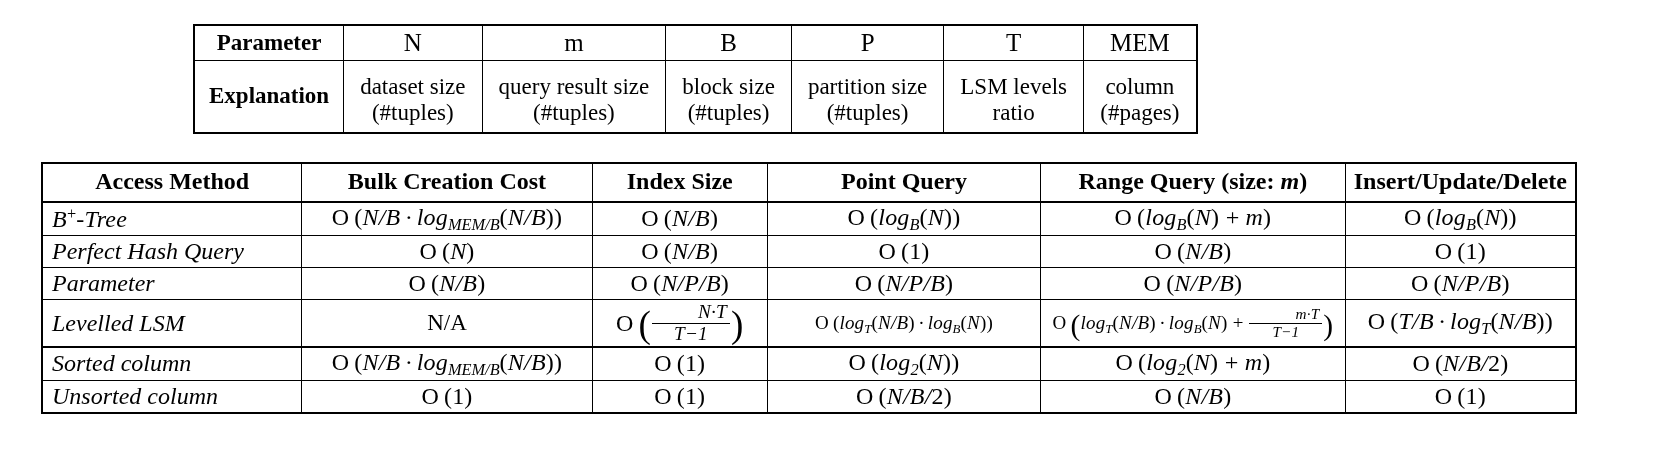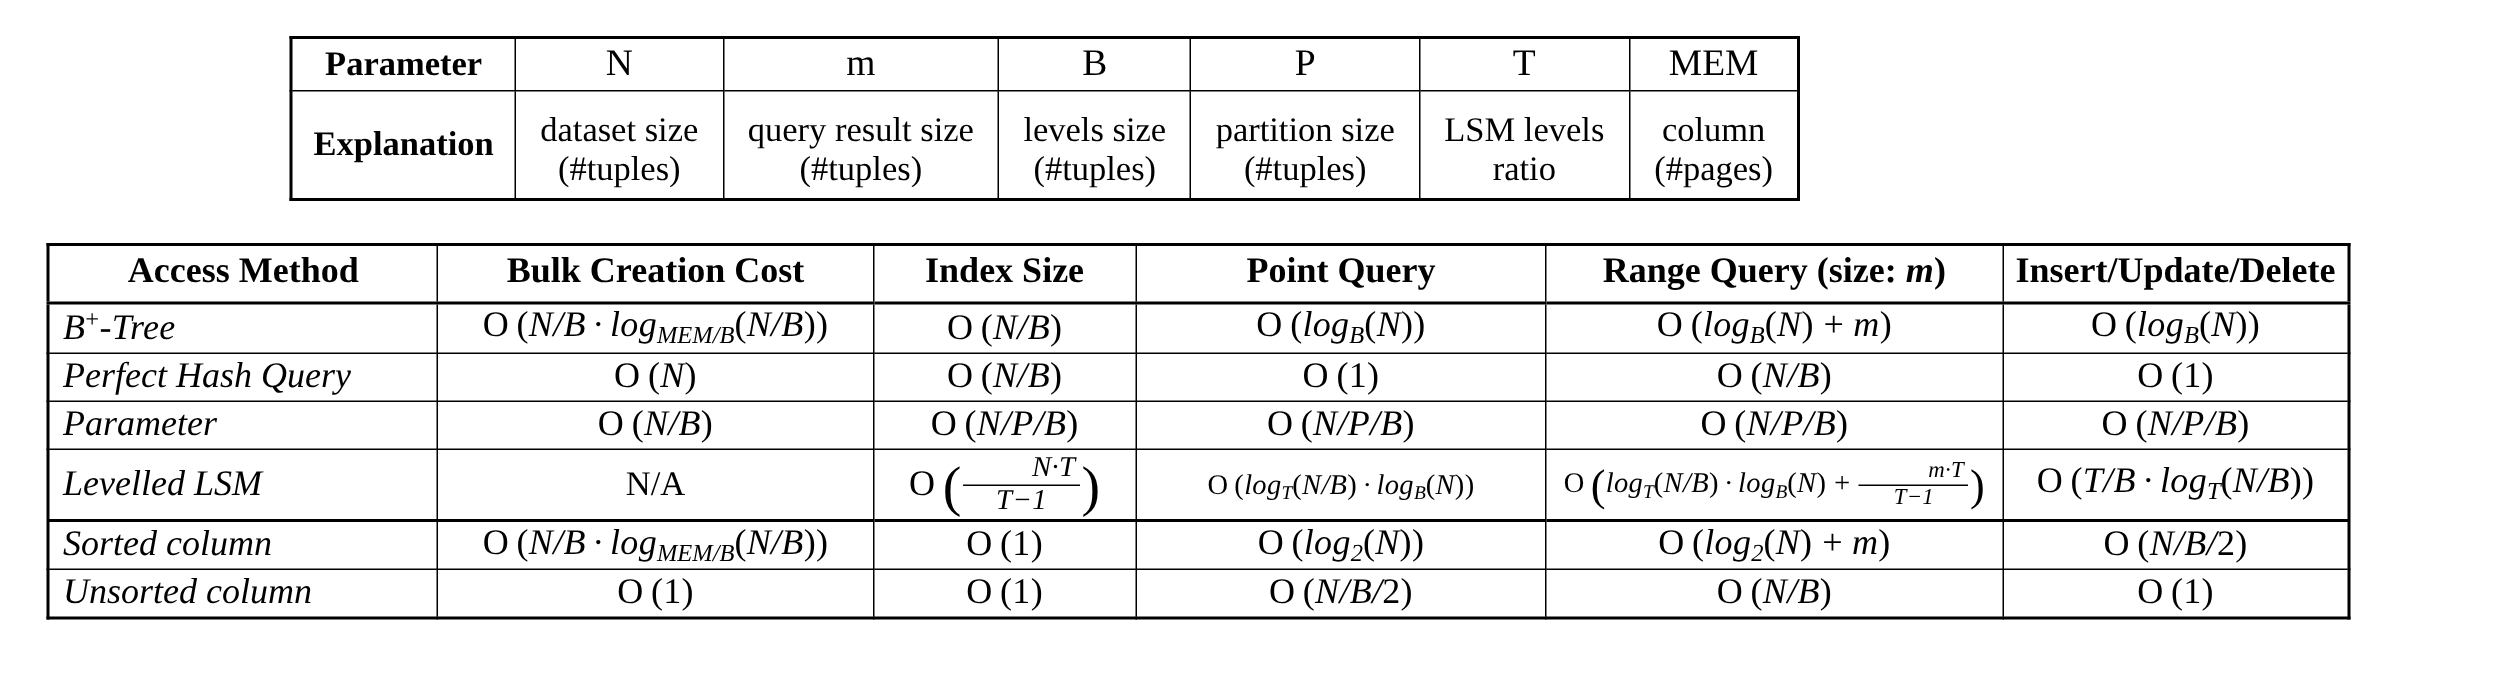--- a/index.html
+++ b/index.html
@@ -63,21 +63,21 @@
     font-size: 23px;
     padding: 13px 16px 6px 16px;
     line-height: 1.13;
     white-space: nowrap;
   }
   #parameter-table .expl .l2 { display: block; }
 
   
   #access-table-wrap {
     position: absolute;
-    left: 31px;
+    left: 41px;
     top: 162px;
   }
   #access-table {
     border: 2px solid #000;
     width: 1536px;
   }
   #access-table th {
     border: 1px solid #000;
     border-bottom: 2px solid #000;
     font-weight: bold;
@@ -169,21 +169,21 @@
           <td class="row-label">Explanation</td>
           <td class="expl">
             <span>dataset size</span>
             <span class="l2">(#tuples)</span>
           </td>
           <td class="expl">
             <span>query result size</span>
             <span class="l2">(#tuples)</span>
           </td>
           <td class="expl">
-            <span>levels size</span>
+            <span>block size</span>
             <span class="l2">(#tuples)</span>
           </td>
           <td class="expl">
             <span>partition size</span>
             <span class="l2">(#tuples)</span>
           </td>
           <td class="expl">
             <span>LSM levels</span>
             <span class="l2">ratio</span>
           </td>

